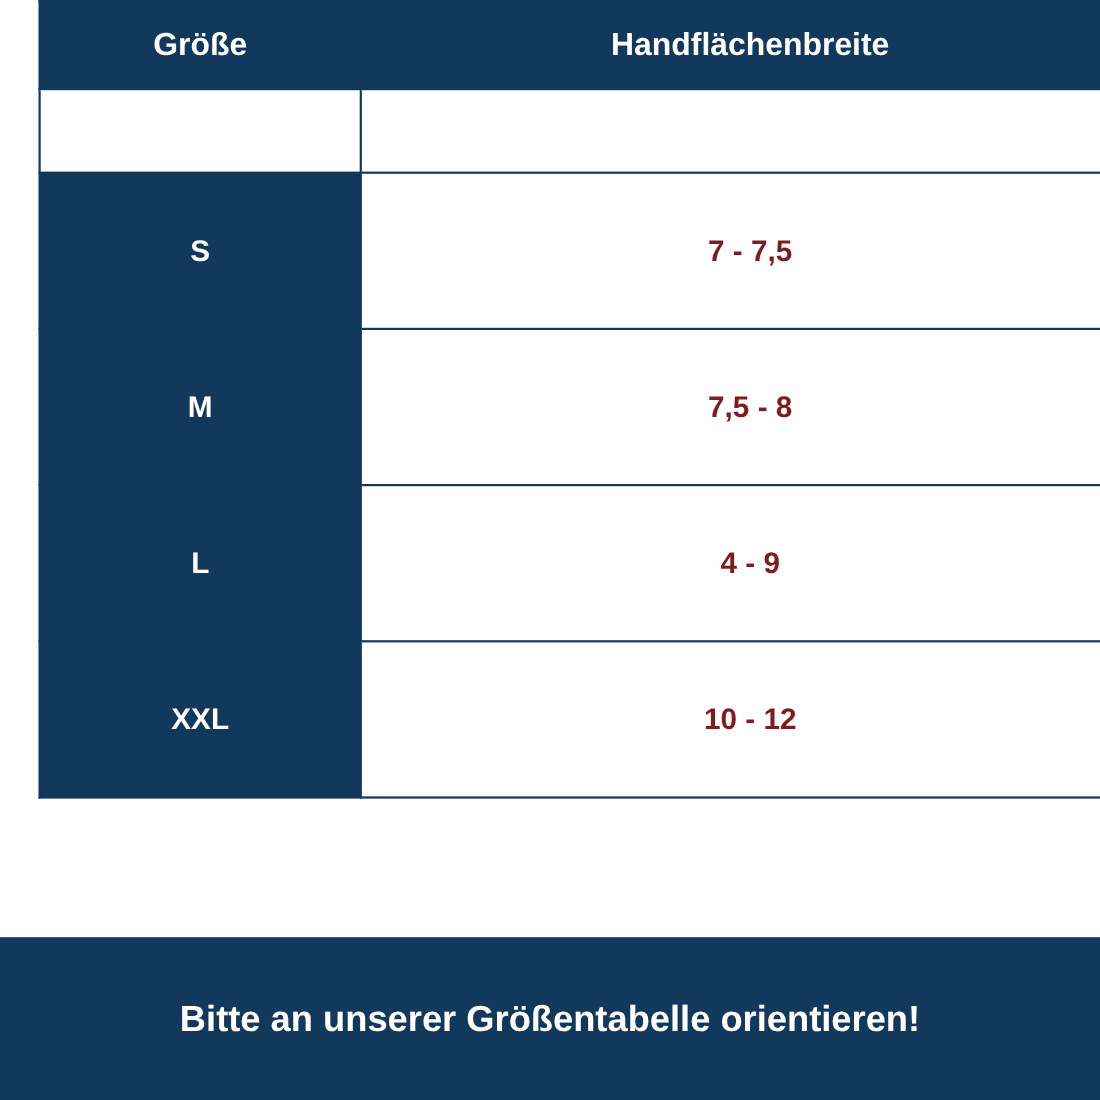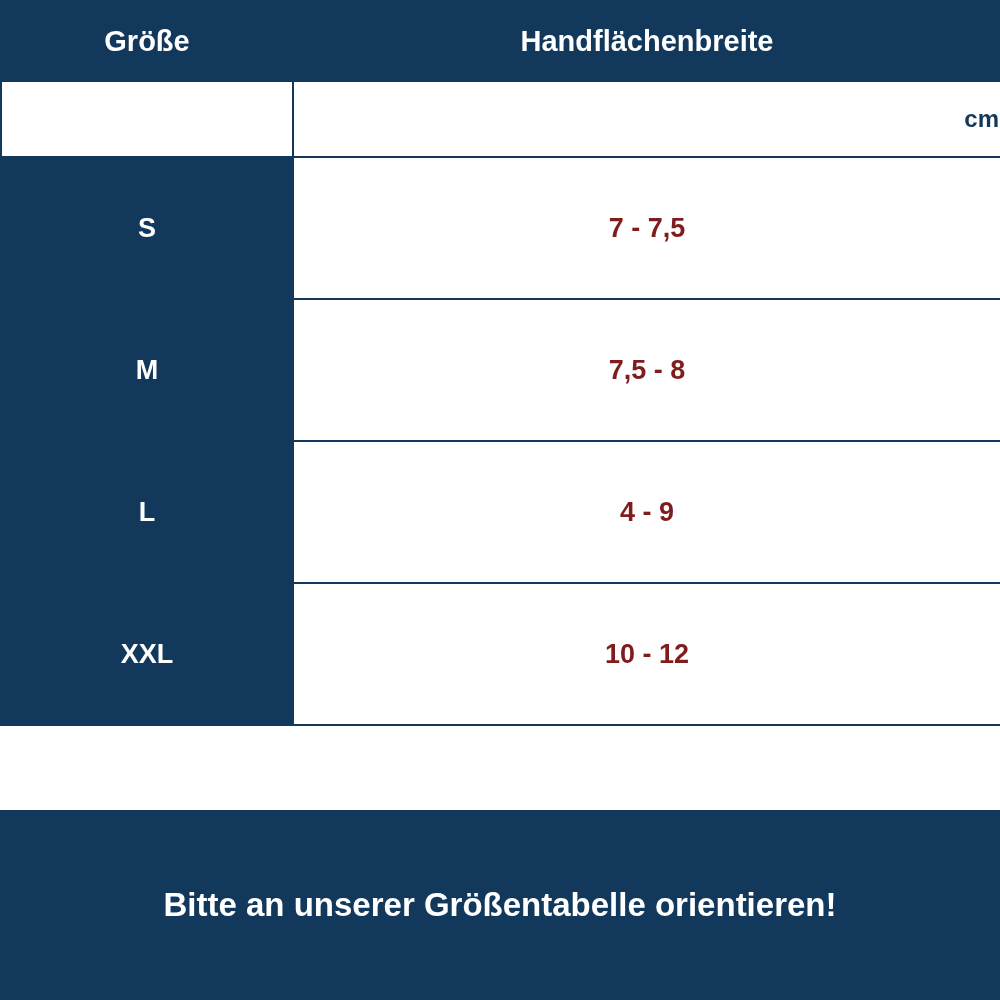--- a/index.html
+++ b/index.html
@@ -12,20 +12,21 @@
     height: 1000px;
     font-family: "Liberation Sans", sans-serif;
     overflow: hidden;
   }
   .sheet {
     width: 1000px;
     height: 1000px;
     position: relative;
     background: #ffffff;
     box-sizing: border-box;
+    padding-left: 35px;
   }
   table.size-table {
     width: 1000px;
     border-collapse: collapse;
     table-layout: fixed;
   }
   table.size-table td {
     border: 2px solid #12395c;
     text-align: center;
     vertical-align: middle;
@@ -65,21 +66,21 @@
     background: #ffffff;
     color: #7f1d1d;
     height: 142px;
     font-size: 27px;
   }
   .footer-banner {
     position: absolute;
     left: 0;
     bottom: 0;
     width: 1000px;
-    height: 190px;
+    height: 148px;
     background: #12395c;
     color: #ffffff;
     display: flex;
     align-items: center;
     justify-content: center;
     font-size: 33px;
     font-weight: bold;
     text-align: center;
     box-sizing: border-box;
   }

